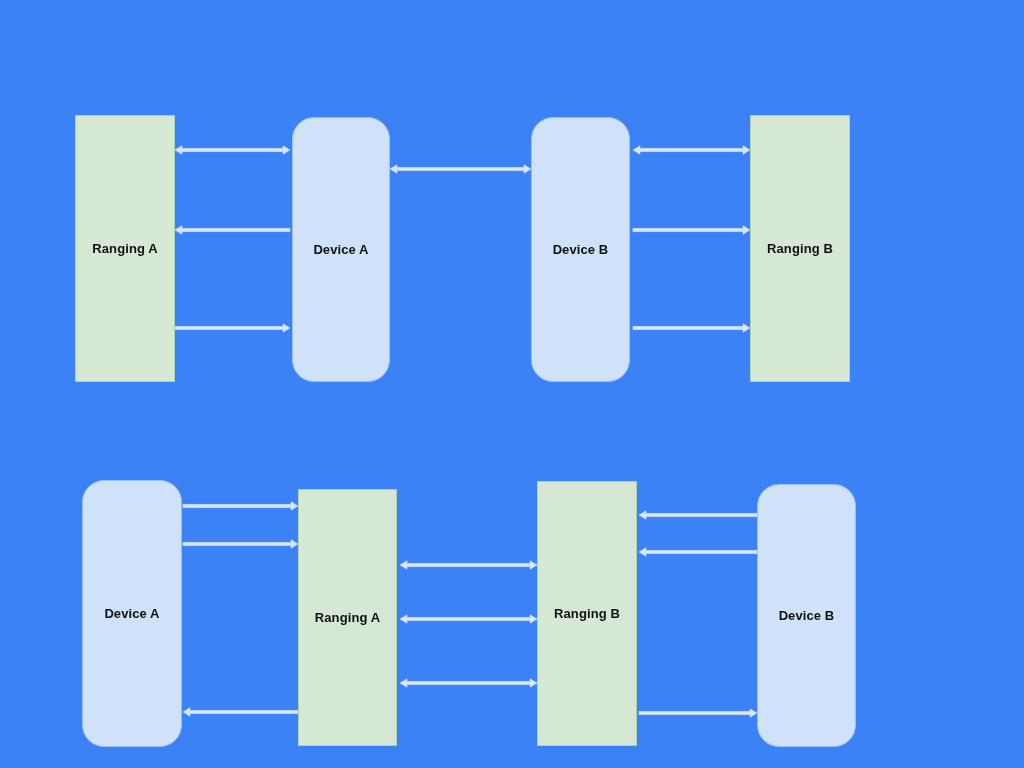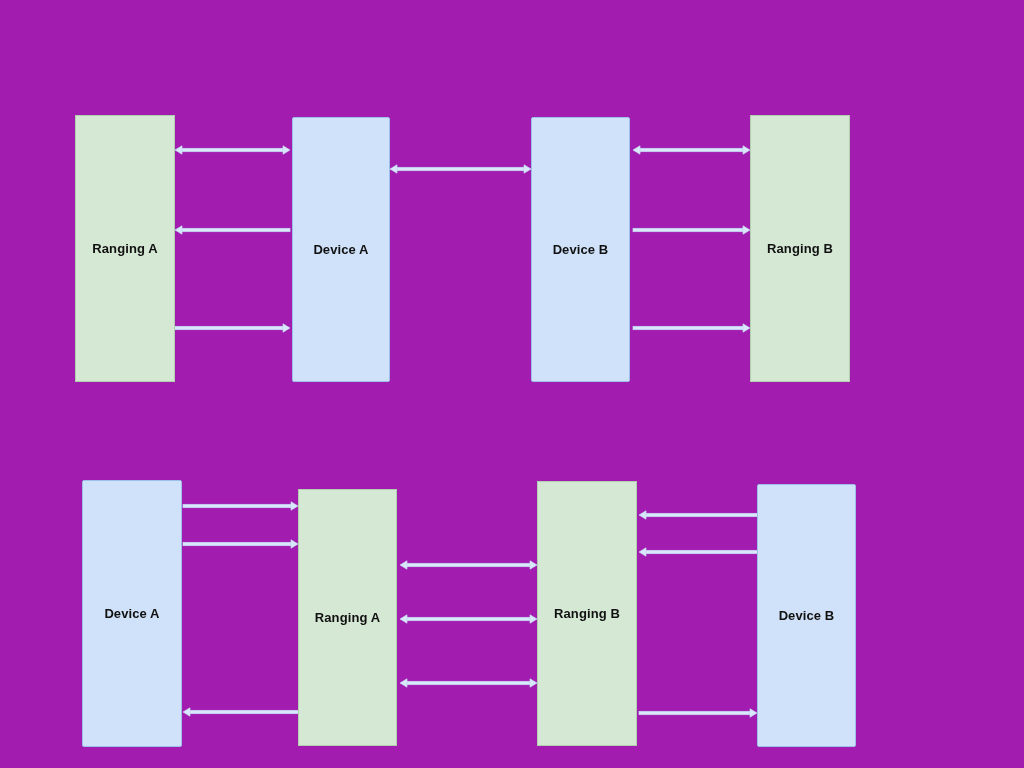--- a/index.html
+++ b/index.html
@@ -32,39 +32,39 @@
     letter-spacing: 0.1px;
     line-height: 1.2;
   }
   .node-green {
     background: #d5e8d4;
     border: 1px solid #b0cfae;
   }
   .node-blue {
     background: #cfe2f9;
     border: 1px solid #9dc0ea;
-    border-radius: 2px;
+    border-radius: 22px;
   }
   .node-label {
     pointer-events: none;
   }
   .edge {
     position: absolute;
     height: 12px;
     pointer-events: none;
   }
   .edge svg {
     display: block;
     overflow: visible;
   }
 </style>
 </head>
 <body>
 
-<div id="canvas" style="background: #a21caf;">
+<div id="canvas" style="background: #3b82f6;">
     <div style="position: absolute; left: 0px; top: 0px; width: 100%; height: 100%;">
       <div class="edge" style="left: 175px; top: 144px; width: 115px;">
         <svg width="115" height="12" viewBox="0 0 115 12">
           <rect x="7" y="4.3" width="101" height="3.4" fill="#dae8fc" stroke="#c5d9f1" stroke-width="0.7"></rect>
           <polygon points="115,6 108,1.7999999999999998 108,10.2" fill="#dae8fc" stroke="#c5d9f1" stroke-width="0.7"></polygon>
           <polygon points="0,6 7,1.7999999999999998 7,10.2" fill="#dae8fc" stroke="#c5d9f1" stroke-width="0.7"></polygon>
         </svg>
       </div>
       <div class="edge" style="left: 175px; top: 224px; width: 115px;">
         <svg width="115" height="12" viewBox="0 0 115 12">

